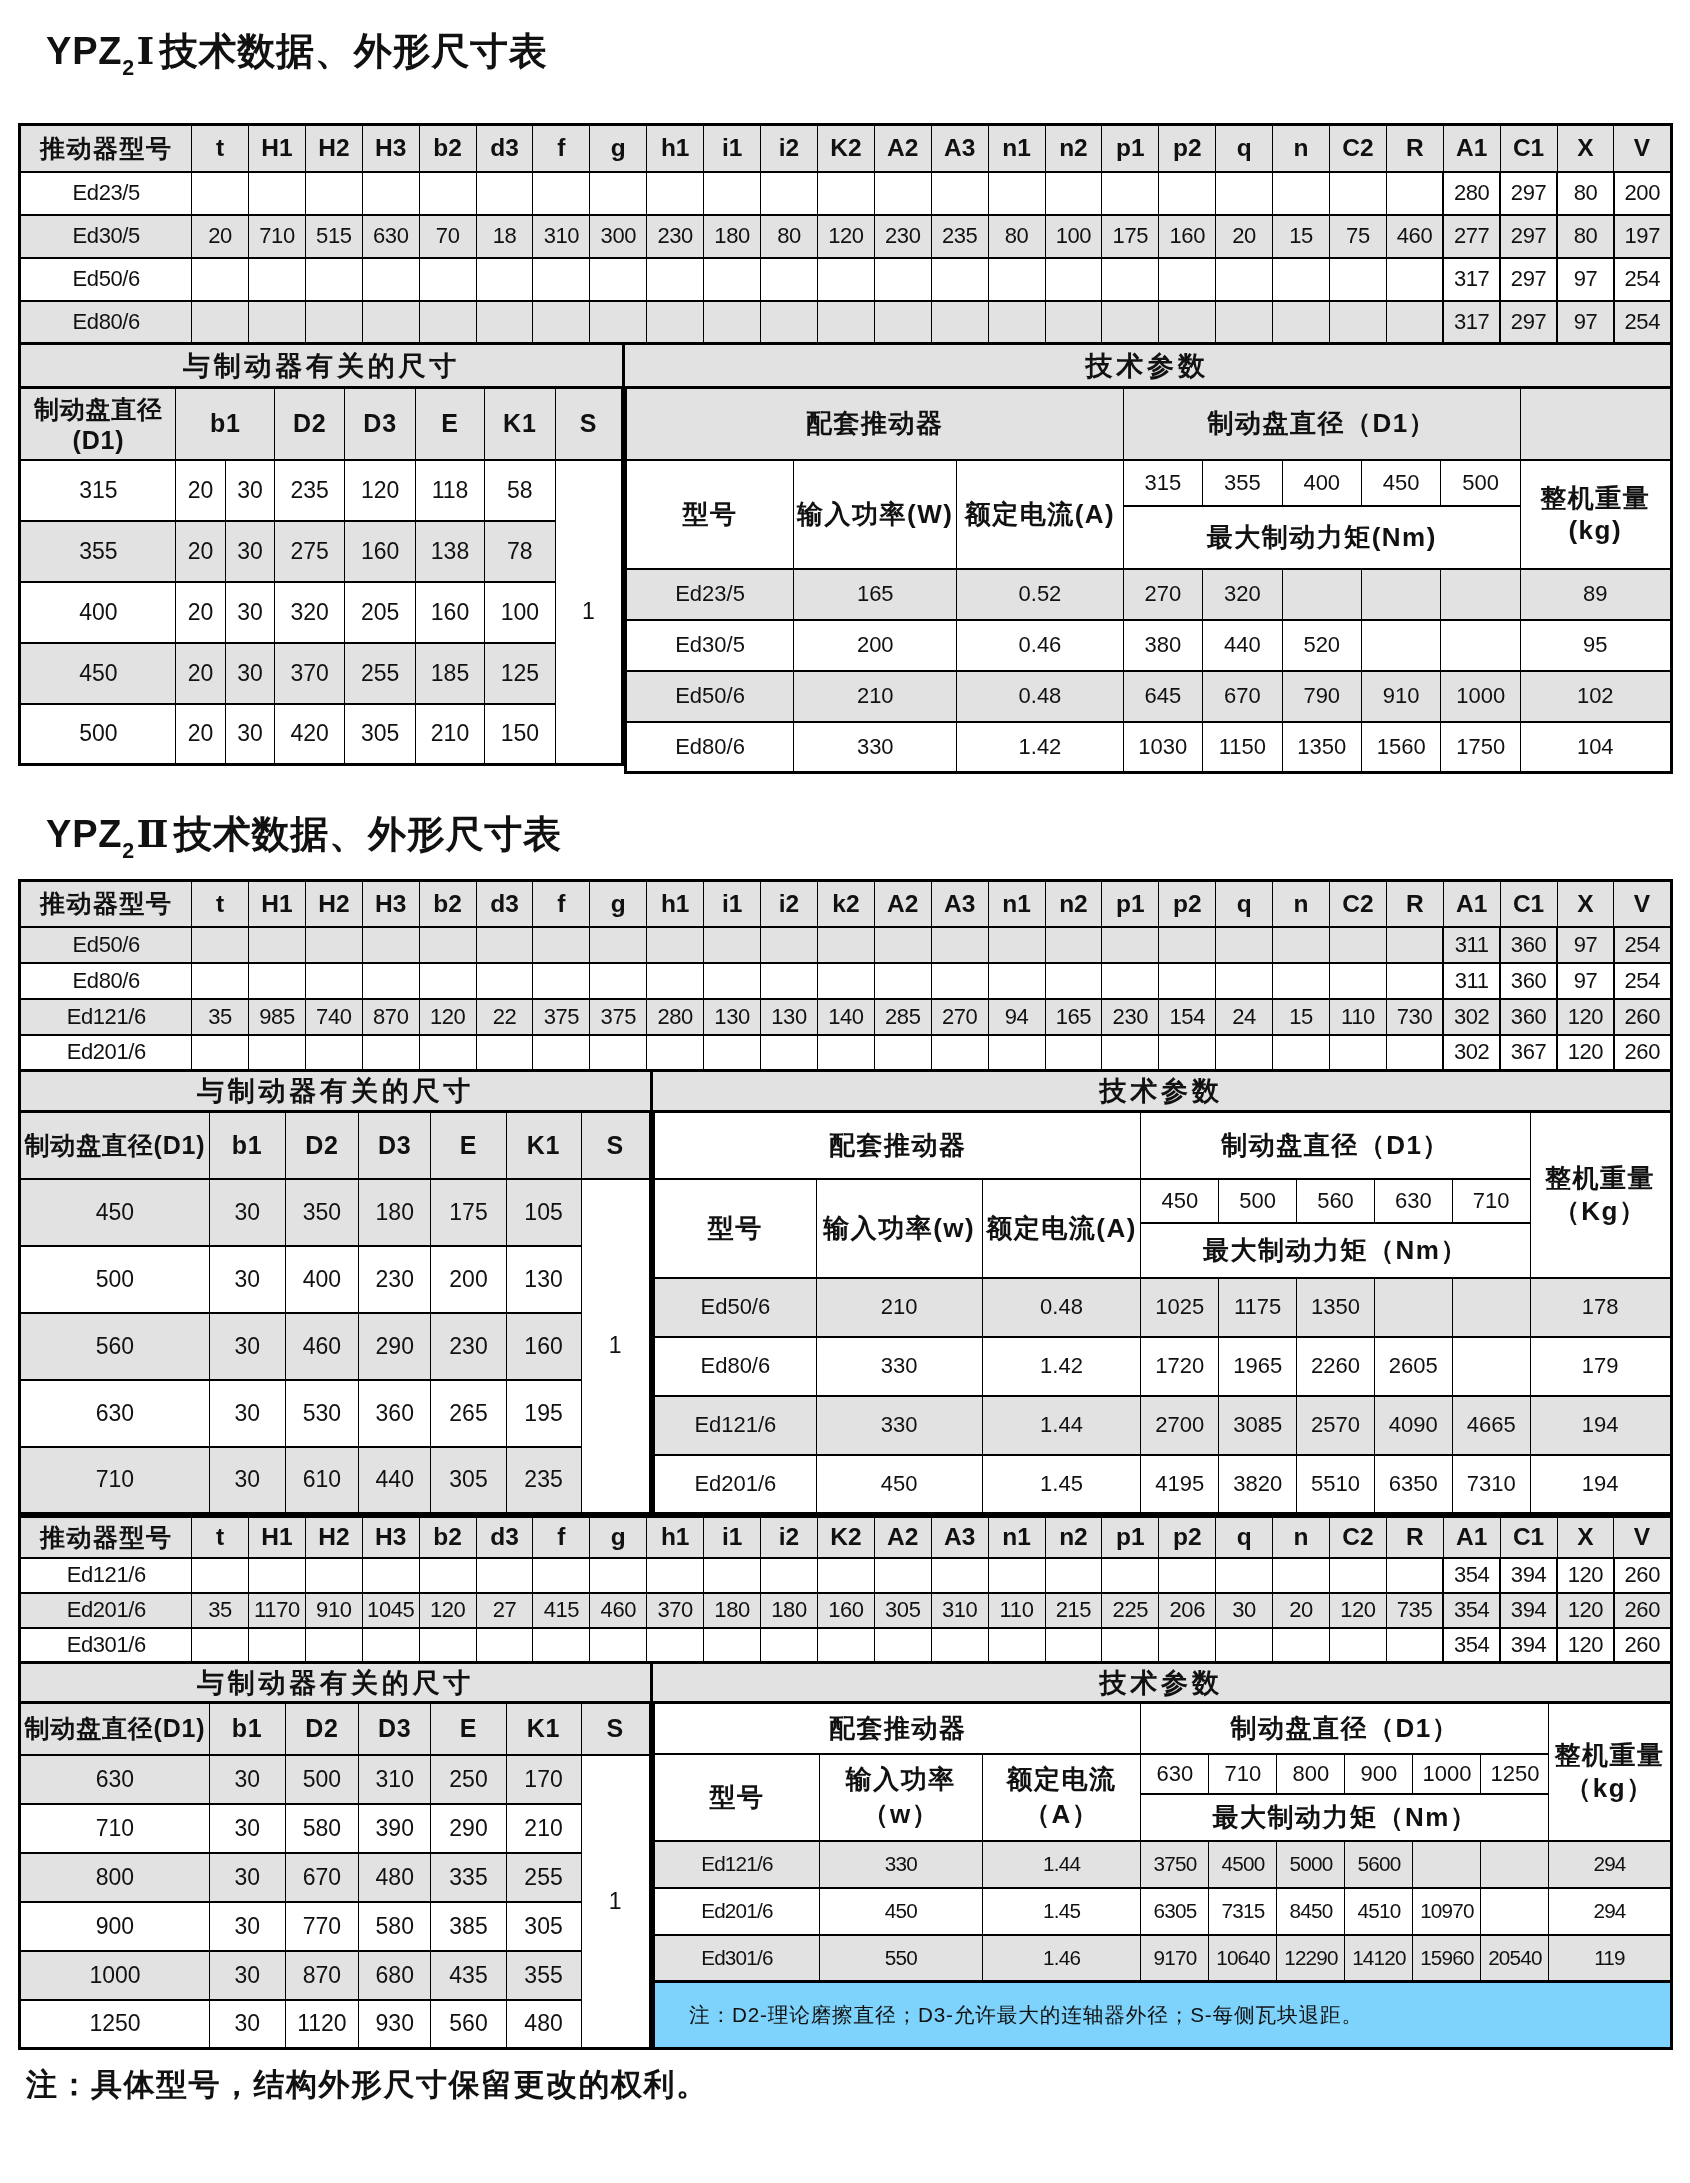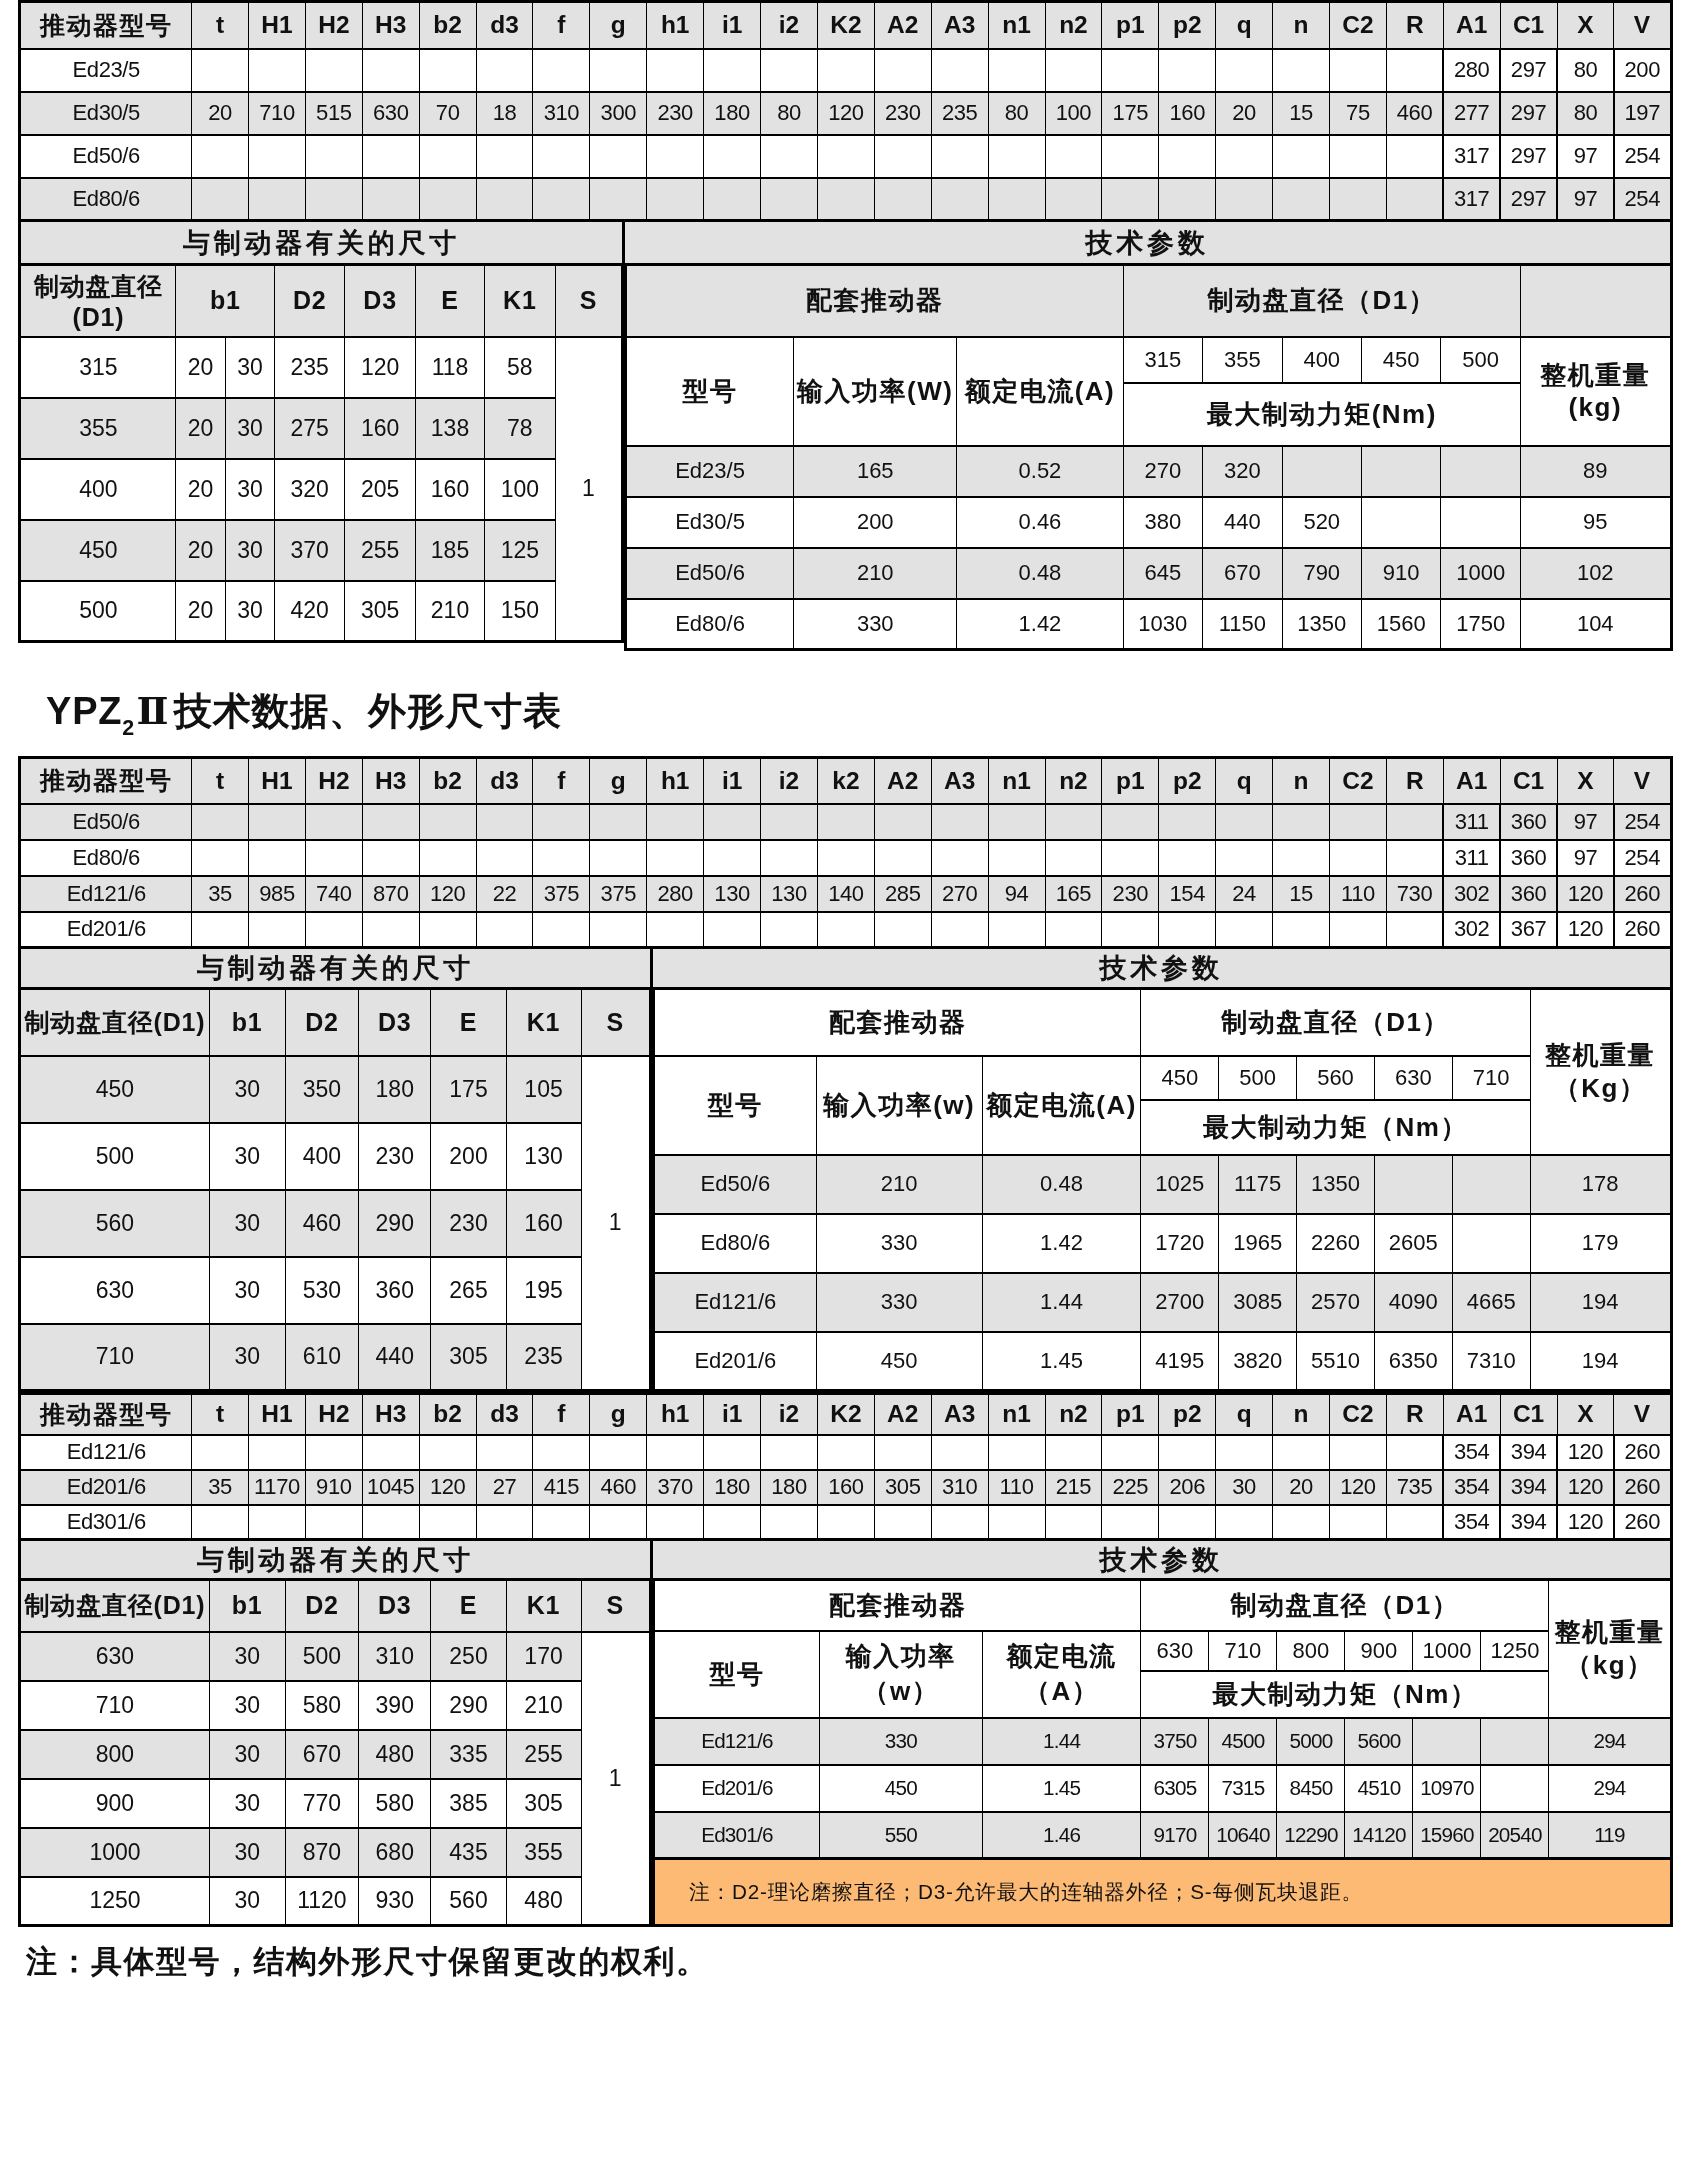--- a/index.html
+++ b/index.html
@@ -56,30 +56,31 @@
   .params td{font-size:22px;}
   .params td.d1val{font-size:22px;}
   .params .weight-th div{line-height:1.25;}
   .s1 .params tr.rg th{height:72px;} .s1 .params tr.rd td, .s1 .params tr.rd th{height:46px;} .s1 .params tr.rt th{height:63px;}
   .s2 .params tr.rg th{height:67px;} .s2 .params tr.rd td, .s2 .params tr.rd th{height:44px;} .s2 .params tr.rt th{height:55px;}
   .s3 .params tr.rg th{height:51px;} .s3 .params tr.rd td, .s3 .params tr.rd th{height:40px;} .s3 .params tr.rt th{height:47px;}
   .s1 .params tbody td{height:51px;}
   .s2 .params tbody td{height:59px;}
   .s3 .params tbody td{height:47px;font-size:20.7px;letter-spacing:-0.8px;}
 
-  .note-box{flex:1;border:3.1px solid #000;border-top:0;border-left:3.1px solid #000;display:flex;align-items:center;background:#fdba74;}
+  .note-box{flex:1;border:3.1px solid #000;border-top:0;border-left:3.1px solid #000;display:flex;align-items:center;background:#7dd3fc;}
   .note-box span{font-size:20.7px;letter-spacing:0.8px;padding-left:34px;}
 
   .footer{margin:13.8px 0 0 7.7px;font-family:"Liberation Serif","DejaVu Serif",serif;font-weight:bold;font-size:31px;letter-spacing:1.5px;}
 </style>
 </head>
 <body>
 
 <div id="sections">
     <div class="s1">
+      <div class="sec-title"><span>YPZ</span><sub>2</sub><span class="roman">Ⅰ</span><span>技术数据、外形尺寸表</span></div>
       <table class="top-table outer">
         <colgroup>
           <col style="width: 10.4%;">
           <col style="width: 3.44615%;">
           <col style="width: 3.44615%;">
           <col style="width: 3.44615%;">
           <col style="width: 3.44615%;">
           <col style="width: 3.44615%;">
           <col style="width: 3.44615%;">
           <col style="width: 3.44615%;">

